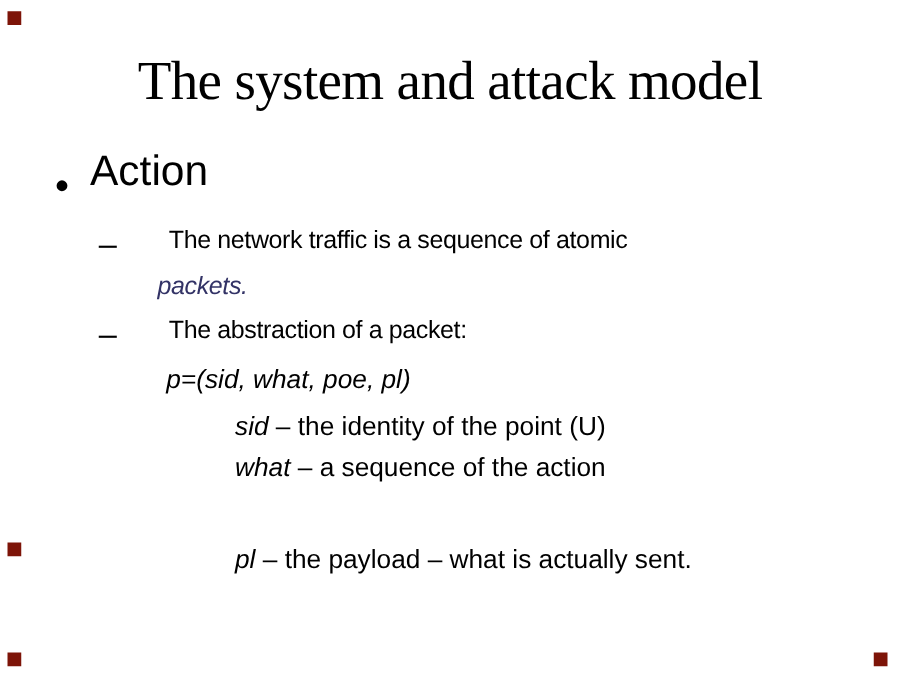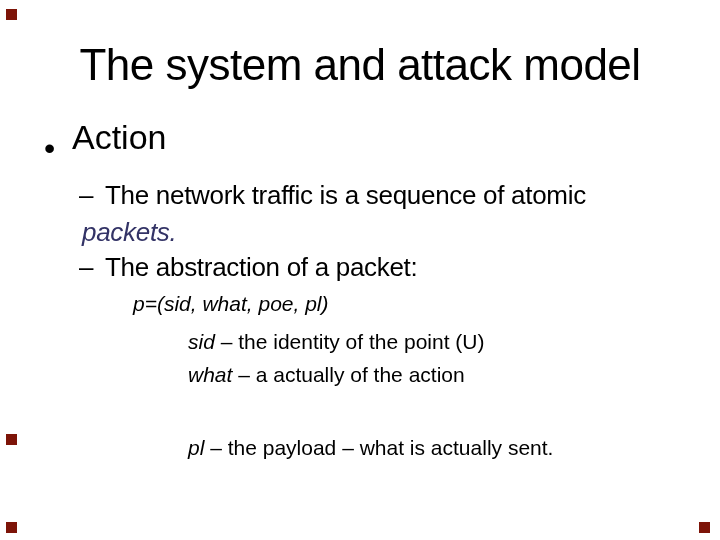--- a/index.html
+++ b/index.html
@@ -21,32 +21,33 @@
   .marker{position:absolute;width:11px;height:11px;background:var(--corner-marker);}
   .m-tl{left:6px;top:9px;}
   .m-ml{left:6px;top:434px;}
   .m-bl{left:6px;top:522px;}
   .m-br{left:699px;top:522px;}
 
   .title{
     position:absolute;left:0;right:0;top:40px;margin:0;
     text-align:center;font-size:44px;font-weight:400;line-height:1.15;
     letter-spacing:-0.5px;
+    font-family:Liberation Serif, serif;
   }
 
   .bullet-glyph{position:absolute;left:44px;top:131px;font-size:32px;line-height:1.1;}
   .l1{position:absolute;left:72px;top:119px;font-size:34px;line-height:1.1;}
 
   .dash{position:absolute;font-size:26px;line-height:1.2;letter-spacing:-0.2px;}
   .d1{left:79px;top:180px;}
   .d2{left:79px;top:252px;}
 
-  .l2{position:absolute;font-size:26px;line-height:1.2;letter-spacing:-0.3px;}
+  .l2{position:absolute;font-size:20px;line-height:1.2;letter-spacing:-0.3px;margin-left:30px;}
   .line1{left:105px;top:180px;}
-  .line2{left:82px;top:217px;}
+  .line2{left:96px;top:217px;}
   .line3{left:105px;top:252px;}
   .highlight{color:var(--highlight);font-style:italic;}
 
   .formula{
     position:absolute;left:133px;top:292px;
     font-size:21px;font-style:italic;line-height:1.15;
   }
   .def{position:absolute;left:188px;font-size:21px;line-height:1.15;}
   .def .term{font-style:italic;}
   .def0{top:330px;}
@@ -73,18 +74,18 @@
   <div class="l2 line1">The network traffic is a sequence of atomic</div>
   <div class="l2 line2 highlight">packets.</div>
 
   <span class="dash d2">–</span>
   <div class="l2 line3">The abstraction of a packet:</div>
 
   <div class="formula">p=(sid, what, poe, pl)</div>
 
   <div class="def def0"><span class="term">sid</span><span> – the identity of the point (U)</span></div>
 
-  <div class="def def1"><span class="term">what</span><span> – a actually of the action</span></div>
+  <div class="def def1"><span class="term">what</span><span> – a sequence of the action</span></div>
 
 
   <div class="def def3"><span class="term">pl</span><span> – the payload – what is actually sent.</span></div>
 
 </div>
 
 </body></html>

